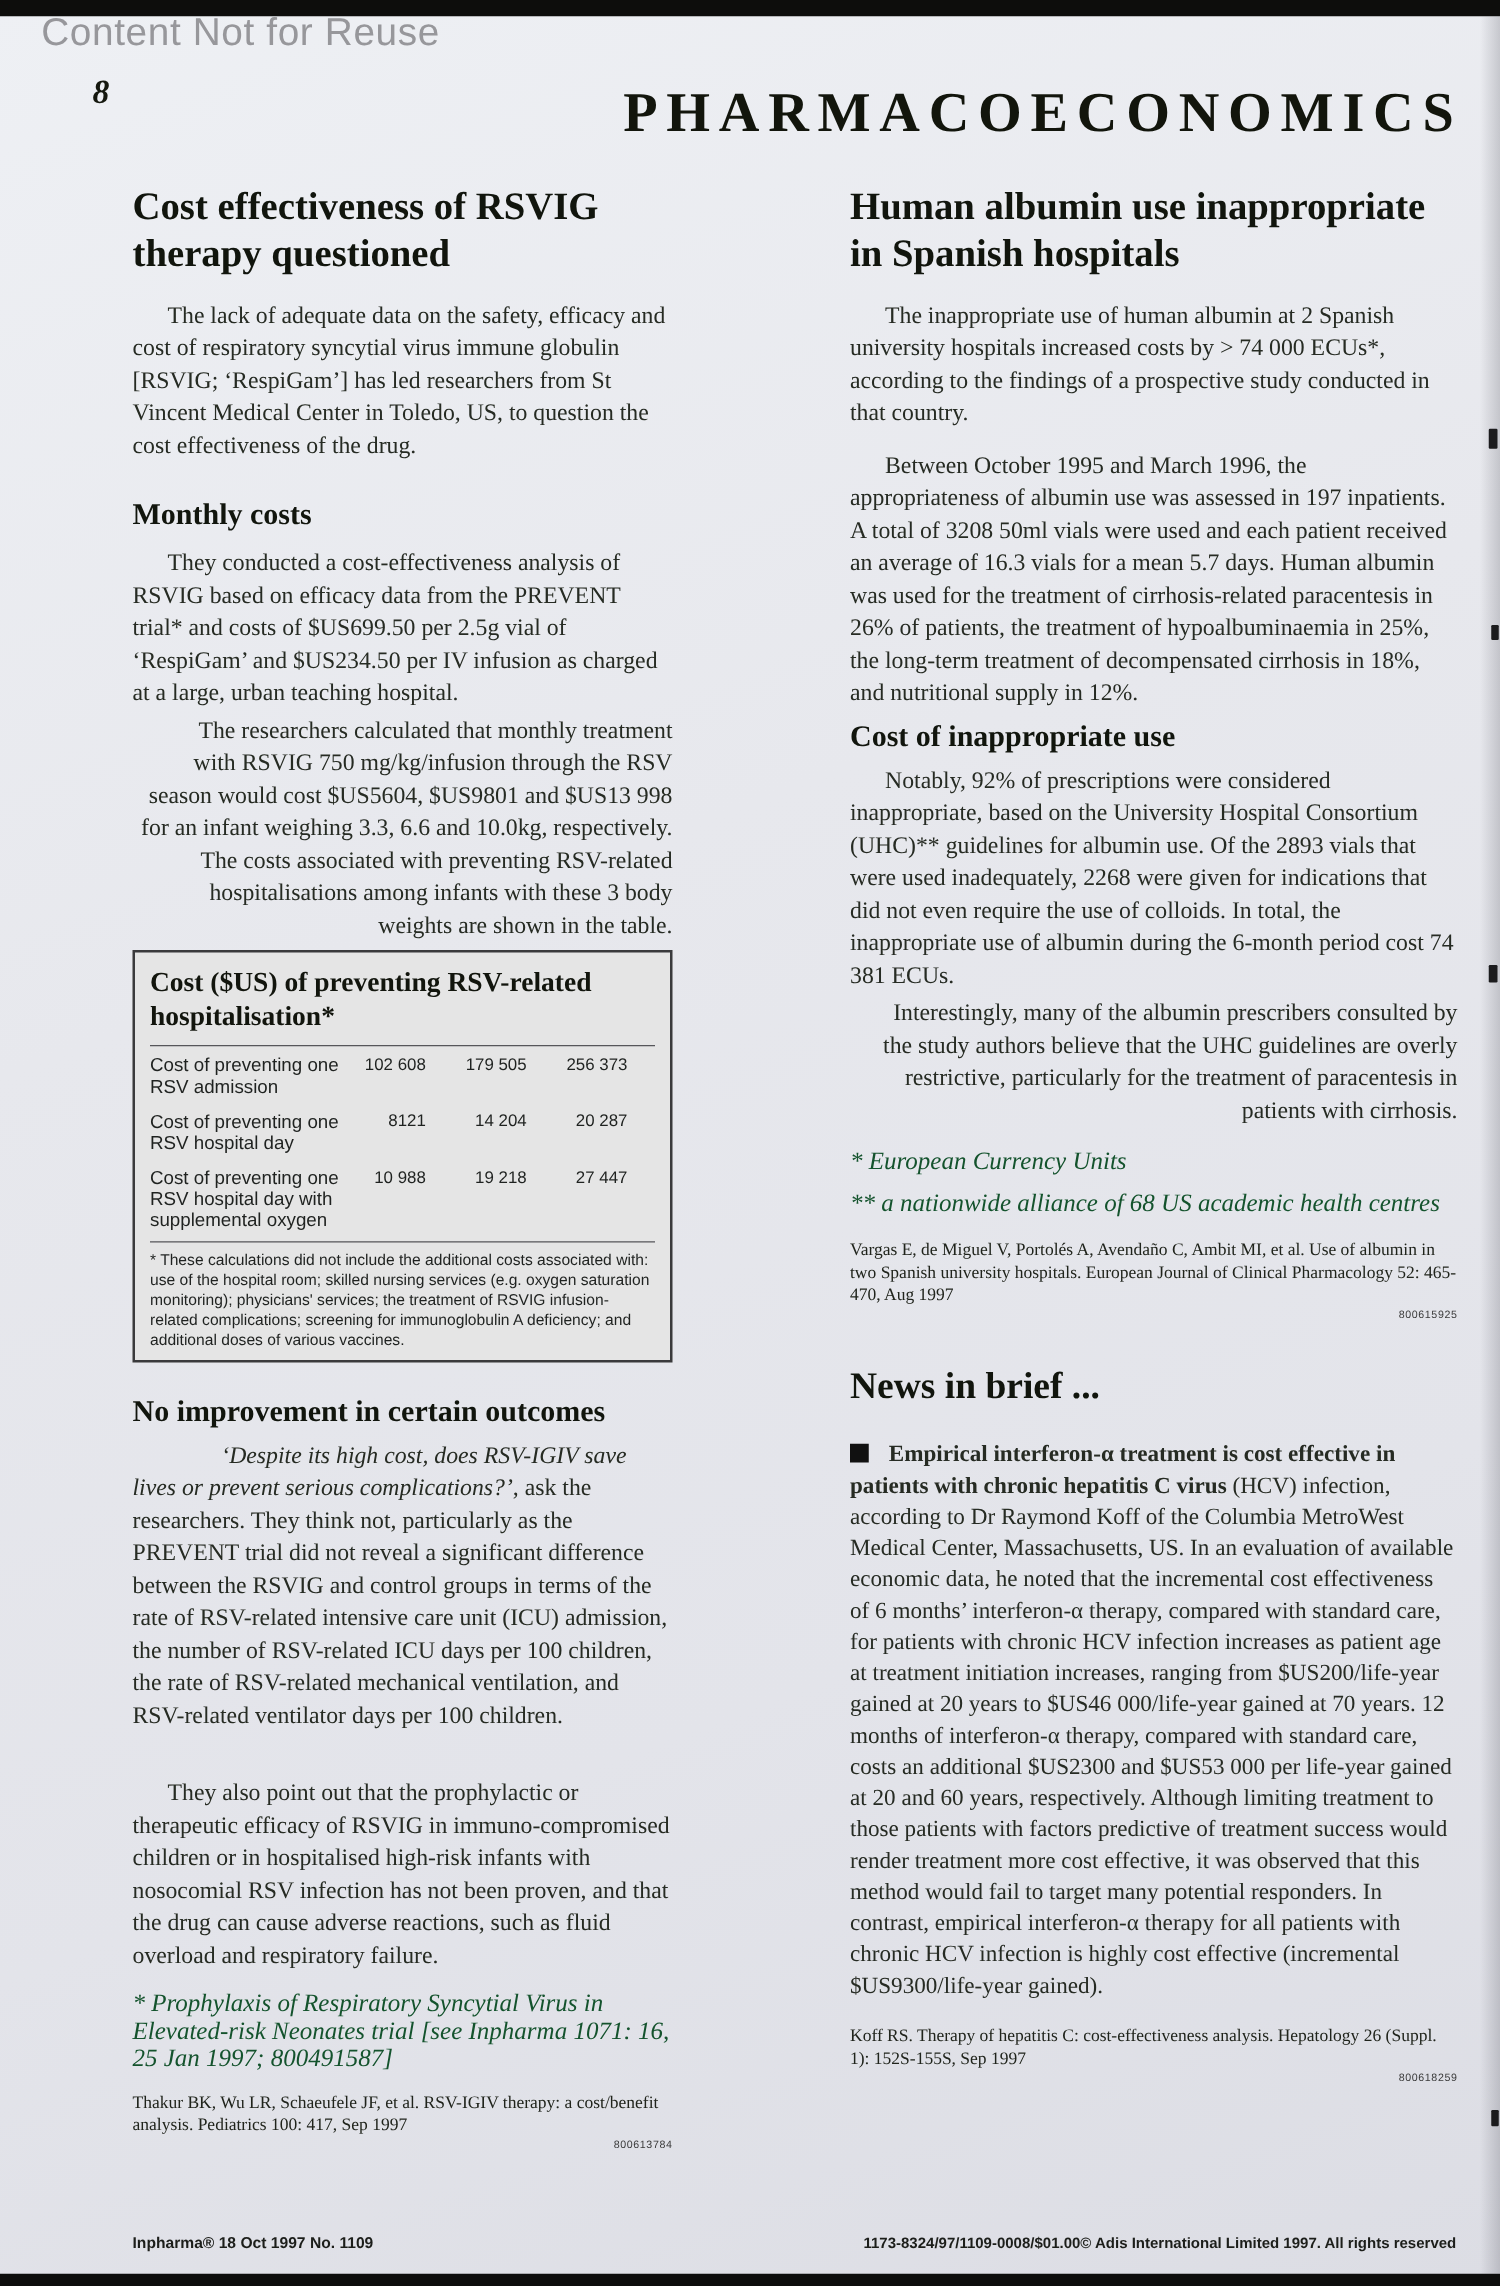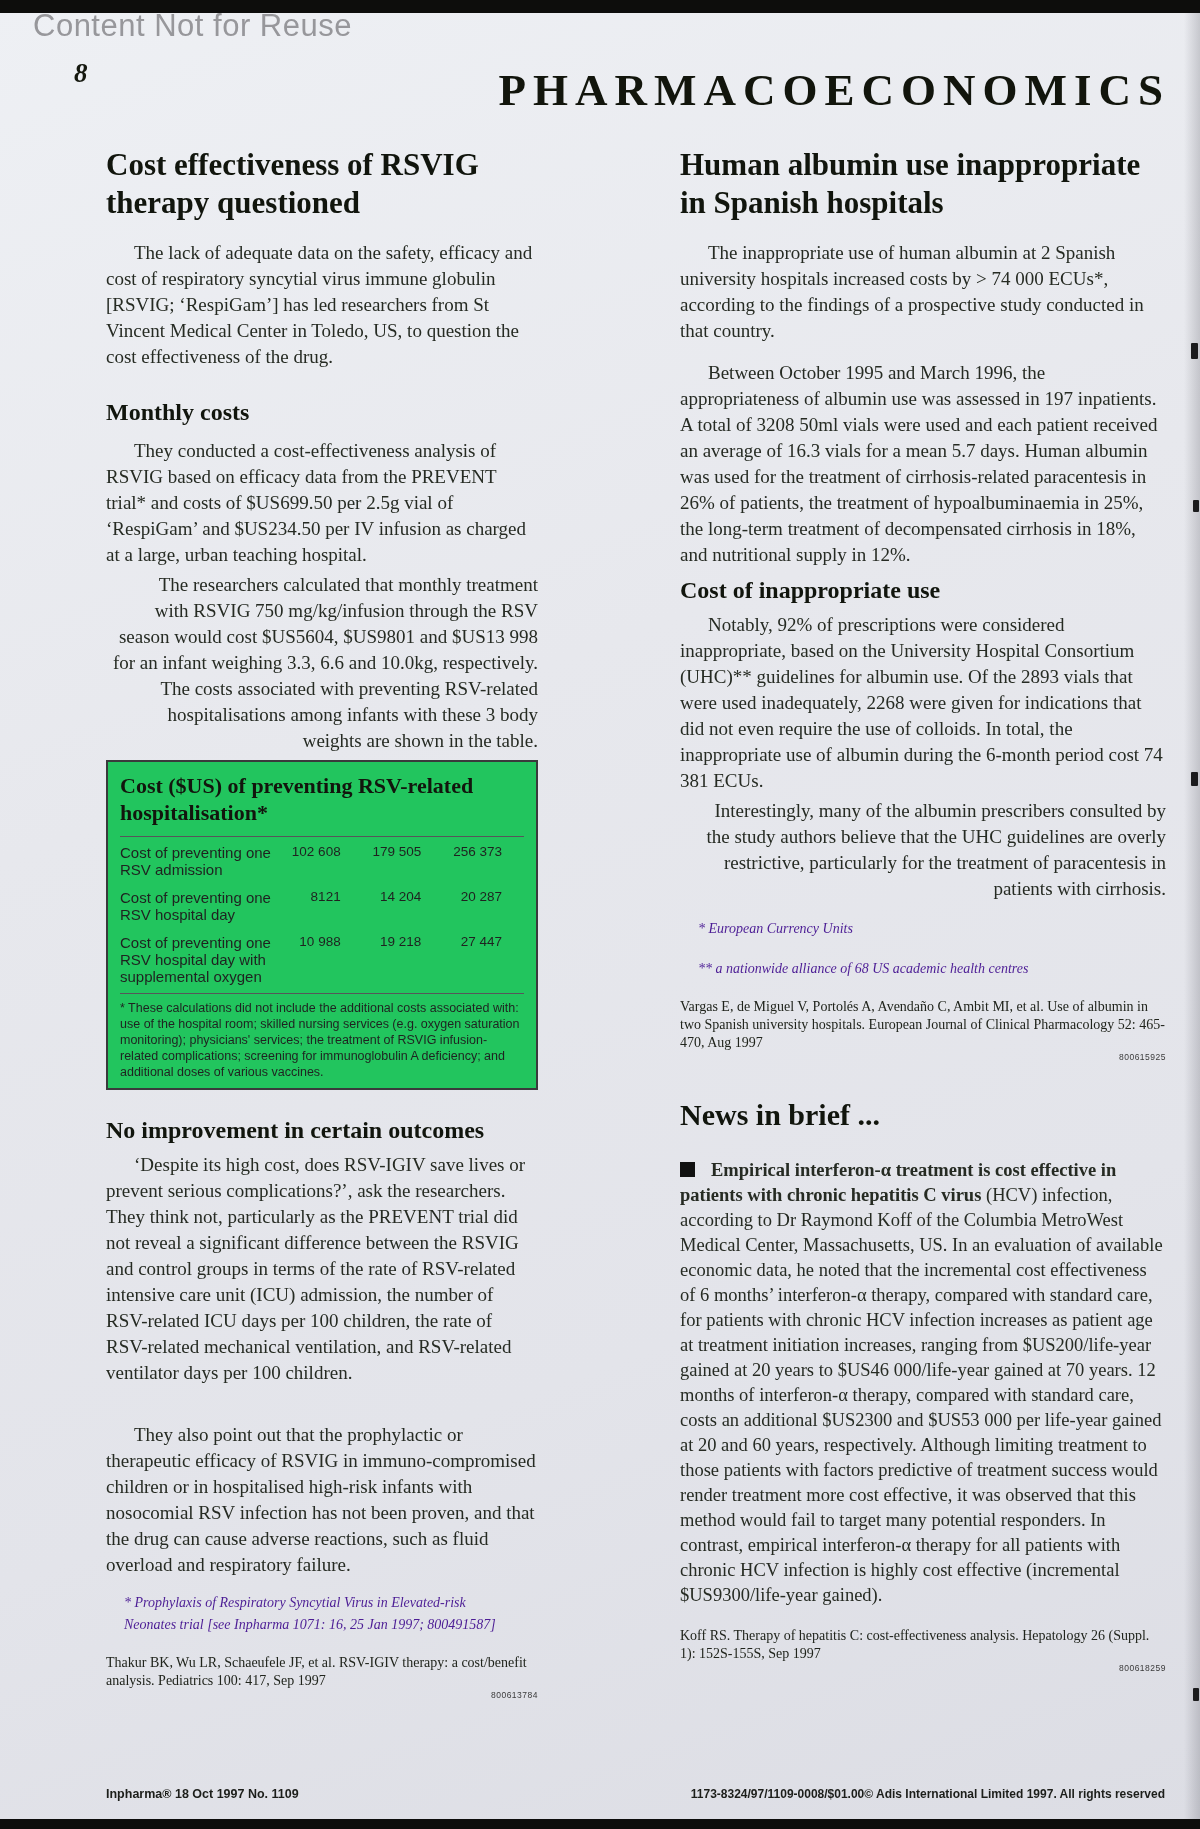--- a/index.html
+++ b/index.html
@@ -21,28 +21,28 @@
   .journal-title{position:absolute;left:130px;top:64px;width:1040px;text-align:right;
     font-size:45px;font-weight:bold;letter-spacing:7px;color:#12150c;}
 
   .col{position:absolute;top:146px;}
   .col-left{left:106px;width:432px;}
   .col-right{left:680px;width:486px;}
 
   .art-title{font-size:31px;line-height:38px;font-weight:bold;color:#11150d;}
   .sec-head{font-size:24px;line-height:28px;font-weight:bold;color:#11150d;}
   .body-p{font-size:19px;line-height:26px;text-indent:28px;margin:0;text-align:left;}
-  .q{}
-  .fn{font-size:14px;line-height:22px;font-style:italic;margin:18px;color:#4c1d95;}
+  .q{font-style:italic;margin-left:43px;}
+  .fn{font-size:20px;line-height:22px;font-style:italic;margin:0;color:#14532d;}
   .ref{font-size:14px;line-height:18px;margin:0;color:#20241c;position:relative;}
   .ref-id{position:absolute;right:0;bottom:-14px;font-family:"Liberation Sans",sans-serif;
     font-size:8.5px;color:#3a3a3a;letter-spacing:.5px;}
 
   
-  .cost-table{margin-top:6px;background:#22c55e;border:2px solid #3a3a3c;
+  .cost-table{margin-top:6px;background:#e5e5e5;border:2px solid #3a3a3c;
     padding:10px 12px 8px 12px;box-sizing:border-box;width:432px;
     font-family:"Liberation Sans",sans-serif;color:#1f2220;}
   .tbl-title{font-family:"Liberation Serif",serif;font-size:22px;line-height:27px;font-weight:bold;
     color:#12150d;padding-bottom:10px;border-bottom:1px solid #56565a;}
   .tbl-head{display:grid;grid-template-columns:162px 1fr;padding:8px 0 4px 0;border-bottom:1px solid #56565a;}
   .tbl-param{font-size:13.5px;line-height:17px;font-weight:bold;}
   .tbl-group-label{font-size:13.5px;font-weight:bold;text-align:center;padding-bottom:4px;
     border-bottom:1px solid #56565a;}
   .tbl-cols{display:grid;grid-template-columns:repeat(3,1fr);padding-top:5px;}
   .tbl-col{font-size:13.5px;font-weight:bold;text-align:right;padding-right:22px;}

